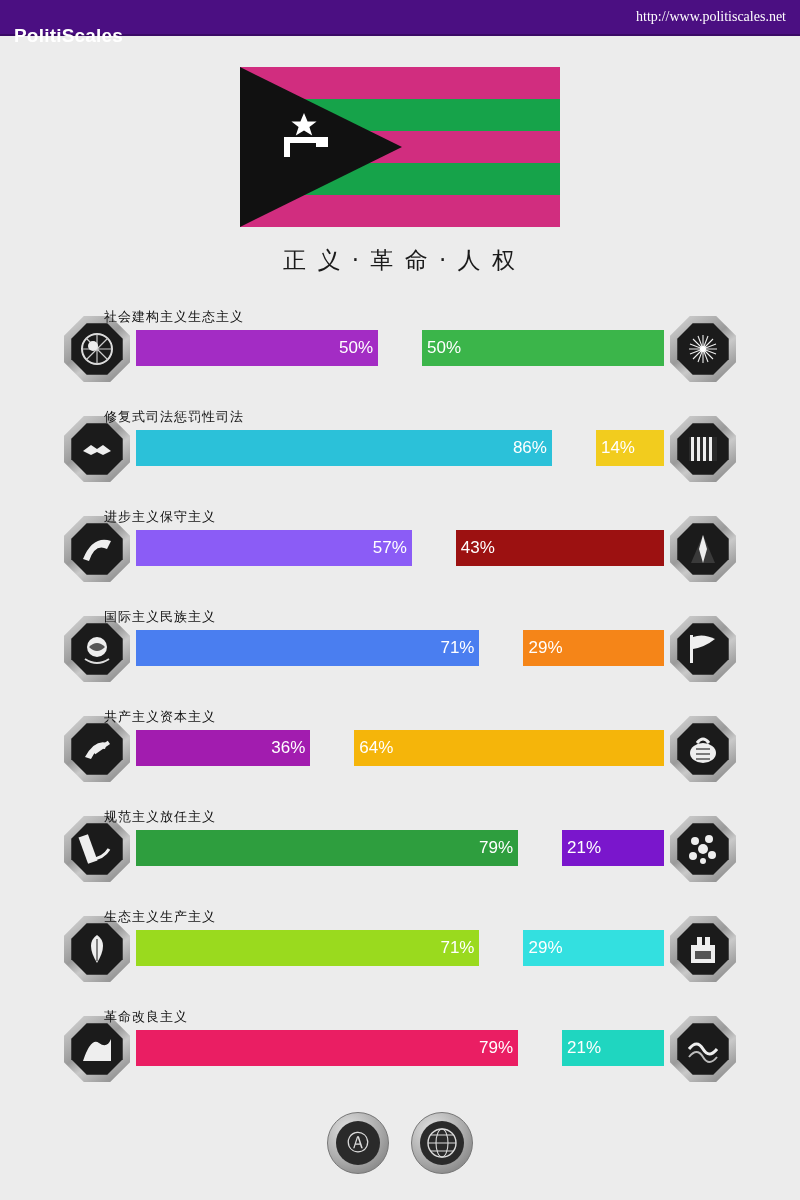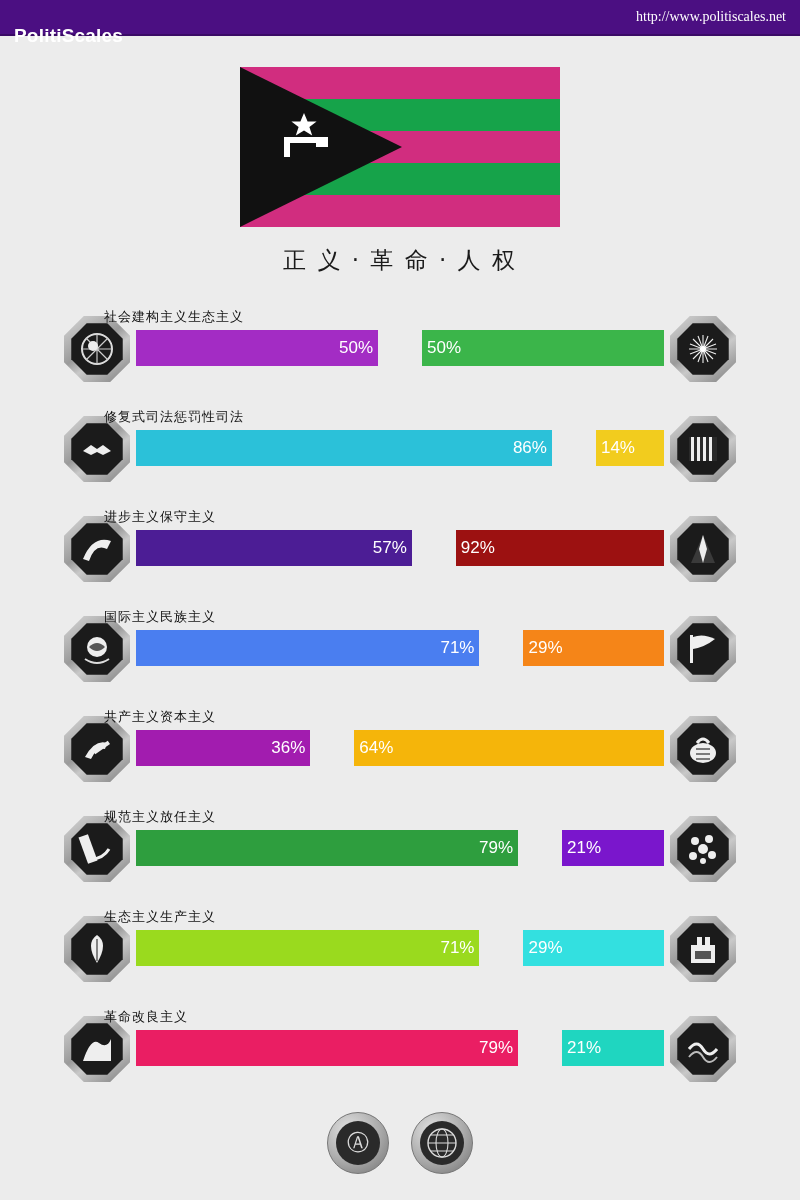--- a/index.html
+++ b/index.html
@@ -281,22 +281,22 @@
           <path d="M6 30 Q16 6 34 12 L30 20 Q18 14 12 32 Z" fill="#eee"></path>
         </svg>
       </div>
         </div>
     </div>
     <div class="axis-labels">
       <span>进步主义</span>
       <span>保守主义</span>
     </div>
     <div class="bar">
-      <div class="seg left" style="width:57%;background:#4c1d95">57%</div>
-      <div class="seg right" style="width:43%;background:#9c1111">92%</div>
+      <div class="seg left" style="width:57%;background:#8b5cf6">57%</div>
+      <div class="seg right" style="width:43%;background:#9c1111">43%</div>
     </div>
     <div class="medal right-m">
       <div class="octo">
           <div class="octo-inner">
         <svg width="40" height="40" viewBox="0 0 40 40">
           <path d="M8 34 L20 6 L32 34 Z" fill="#3a3a3a"></path>
           <path d="M20 6 L24 20 L20 34 L16 20 Z" fill="#eee"></path>
         </svg>
       </div>
         </div>

